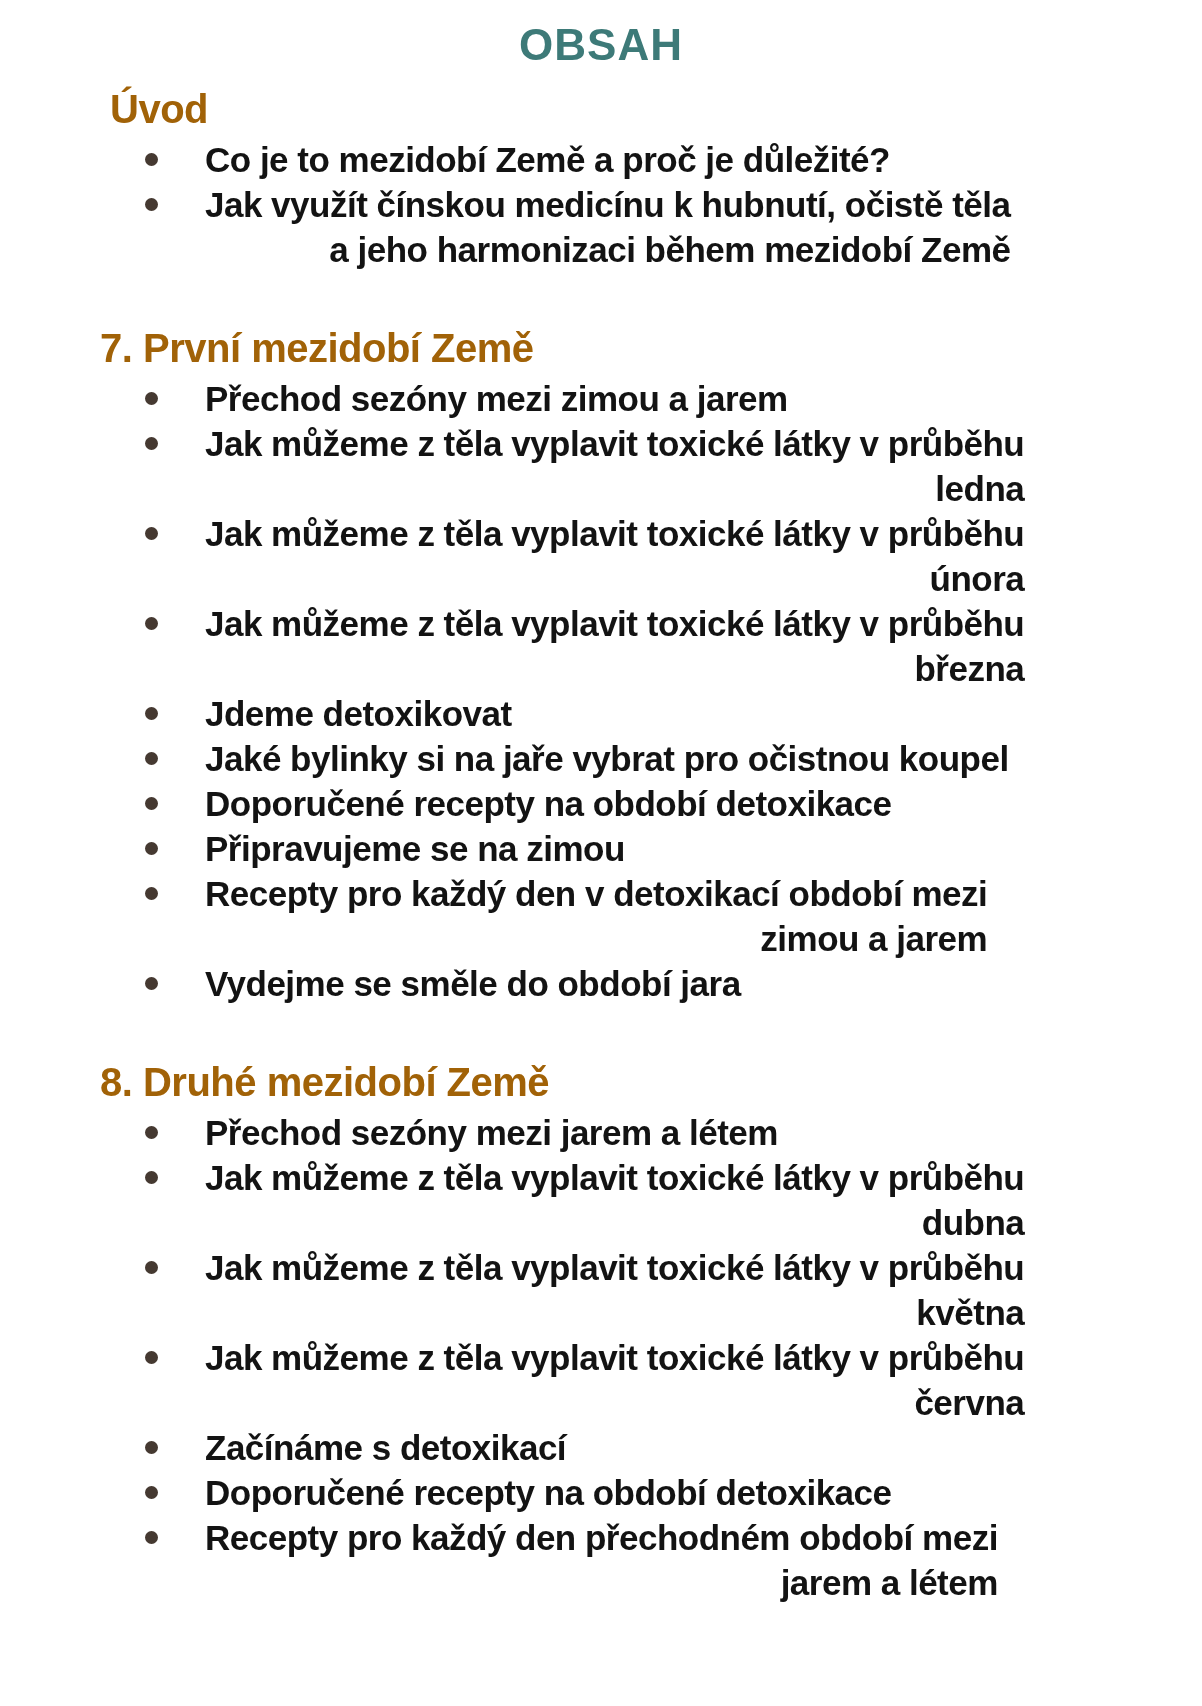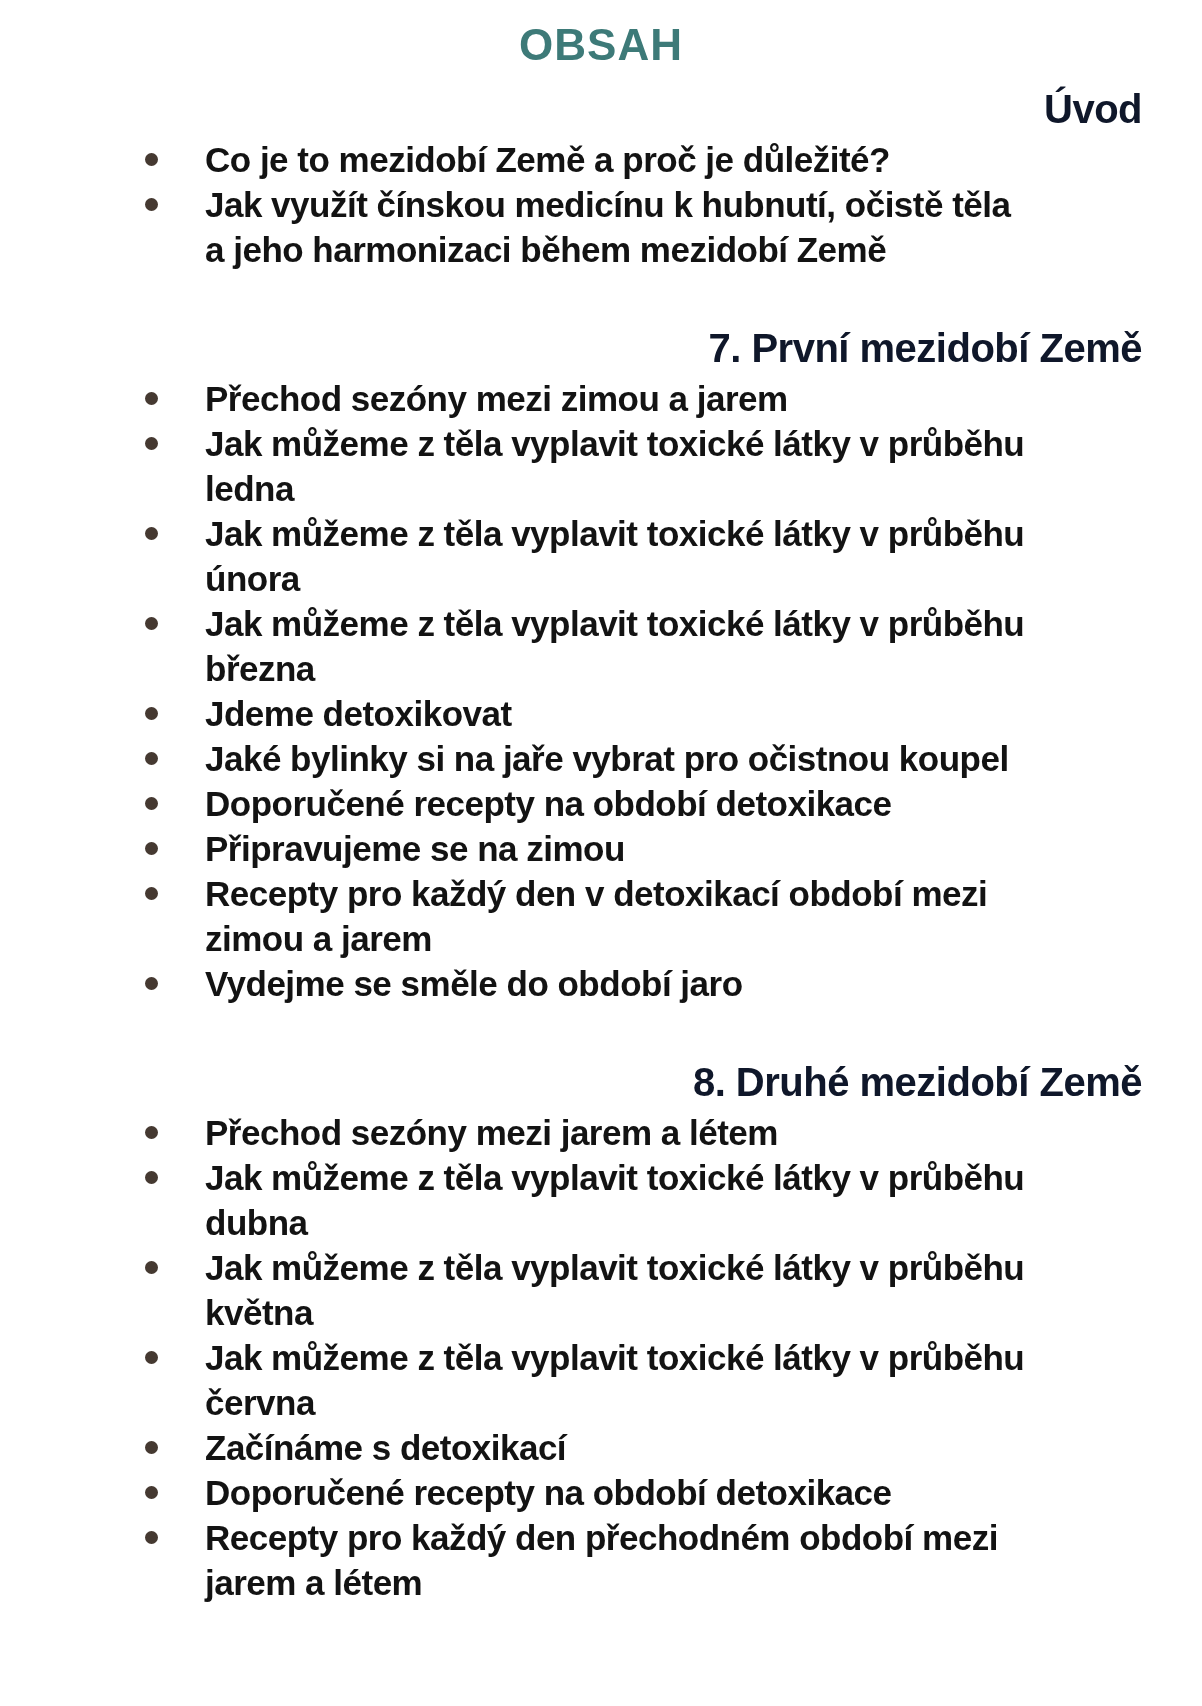--- a/index.html
+++ b/index.html
@@ -29,42 +29,42 @@
     color: #3d7a78;
     letter-spacing: 1px;
   }
   .toc {
     margin: 0 60px 0 100px;
   }
   .section-heading {
     font-size: 40px;
     line-height: 52px;
     font-weight: 700;
-    color: #0f172a;
+    color: #a16207;
     letter-spacing: -0.5px;
     margin: 50px 0 0 0;
-    text-align: right;
   }
   .section:first-of-type .section-heading {
     margin-top: 14px;
     margin-left: 10px;
   }
   ul.toc-list {
     list-style: none;
     margin: 2px 0 0 0;
     padding: 0;
   }
   ul.toc-list li {
     display: flex;
     align-items: flex-start;
     font-size: 35px;
     line-height: 45px;
     font-weight: 700;
     color: #131313;
     letter-spacing: -0.5px;
+    text-align: right;
   }
   .bullet {
     flex: 0 0 auto;
     width: 13px;
     height: 13px;
     border-radius: 50%;
     background: #453931;
     margin: 16px 0 0 45px;
   }
   .li-text {
@@ -134,21 +134,21 @@
           <span class="bullet"></span>
           <span class="li-text">Připravujeme se na zimou</span>
         </li>
         <li>
           <span class="bullet"></span>
           <span class="li-text">Recepty pro každý den v detoxikací období mezi
 zimou a jarem</span>
         </li>
         <li>
           <span class="bullet"></span>
-          <span class="li-text">Vydejme se směle do období jaro</span>
+          <span class="li-text">Vydejme se směle do období jara</span>
         </li>
       </ul>
     </div>
 
     <div class="section">
       <h2 class="section-heading">8. Druhé mezidobí Země</h2>
       <ul class="toc-list">
         <li>
           <span class="bullet"></span>
           <span class="li-text">Přechod sezóny mezi jarem a létem</span>

